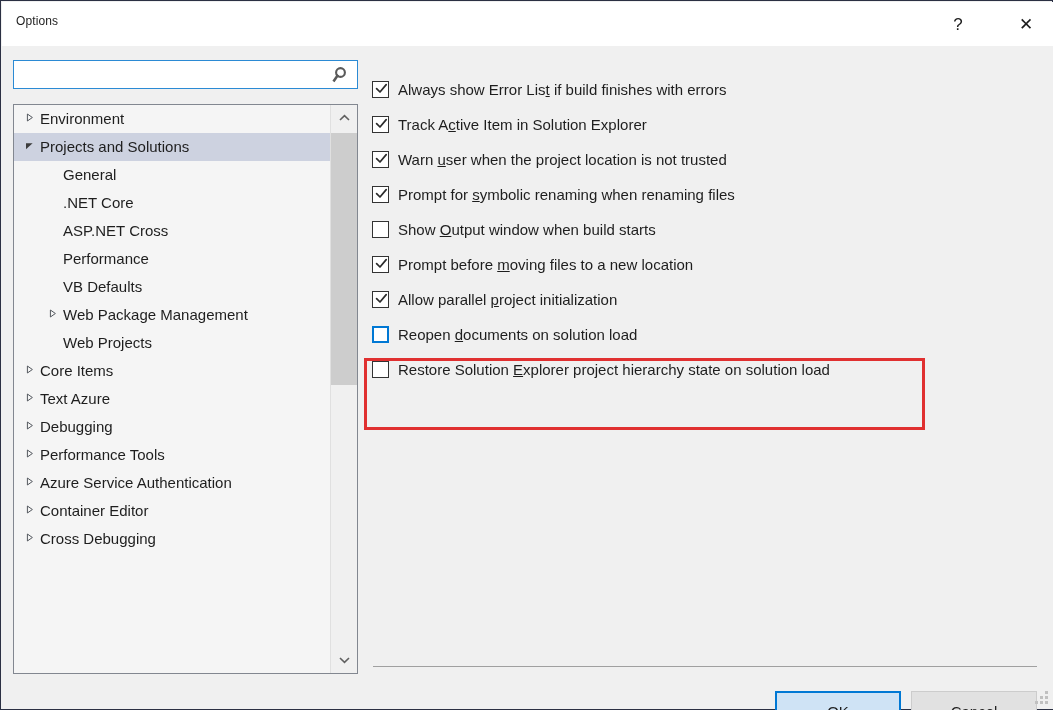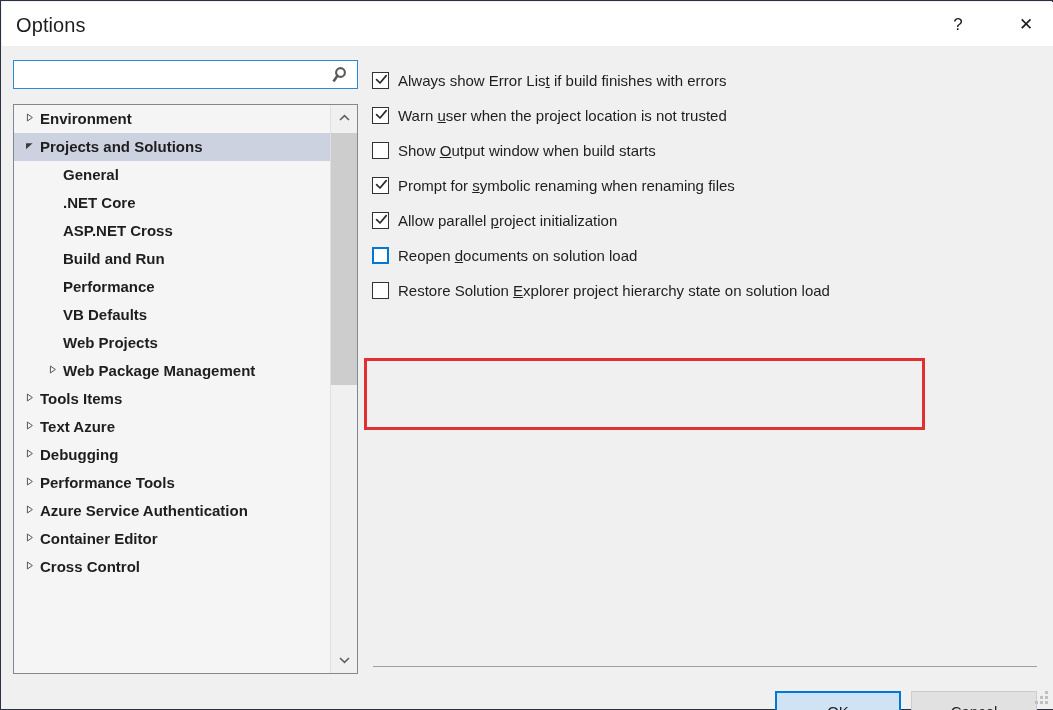--- a/index.html
+++ b/index.html
@@ -33,21 +33,21 @@
     left: 1px; top: 1px;
     width: 1051px;
     height: 44px;
     background: #ffffff;
     box-sizing: border-box;
   }
   #title-text {
     position: absolute;
     left: 14px;
     top: 12px;
-    font-size: 20px;
+    font-size: 12px;
     color: #1e1e1e;
     letter-spacing: 0.1px;
     white-space: nowrap;
   }
   .caption-btn {
     position: absolute;
     top: 1px;
     height: 43px;
     width: 46px;
     background: transparent;
@@ -132,21 +132,20 @@
   }
   .tree-row {
     position: relative;
     height: 28px;
     line-height: 28px;
     white-space: nowrap;
     font-size: 15px;
     color: #1e1e1e;
     cursor: default;
     box-sizing: border-box;
-    font-weight: bold;
   }
   .tree-row.selected { background: #cdd2e0; }
   .tree-arrow {
     position: absolute;
     top: 0;
     width: 16px;
     text-align: center;
     font-size: 9px;
     color: #54595f;
     line-height: 28px;
@@ -206,20 +205,21 @@
     position: absolute;
     left: 370px;
     top: 26px;
     width: 665px;
     height: 580px;
   }
   .opt-row {
     position: relative;
     height: 35px;
     display: flex;
+    align-items: center;
     white-space: nowrap;
   }
   .cb {
     position: relative;
     width: 17px;
     height: 17px;
     min-width: 17px;
     box-sizing: border-box;
     border: 1px solid #333333;
     background: #ffffff;
@@ -349,45 +349,41 @@
           <div class="tree-row d1">
             <span class="tree-arrow"></span>
             <span class="tree-label">.NET Core</span>
           </div>
           <div class="tree-row d1">
             <span class="tree-arrow"></span>
             <span class="tree-label">ASP.NET Cross</span>
           </div>
           <div class="tree-row d1">
             <span class="tree-arrow"></span>
-            <span class="tree-label">Build and Run</span>
-          </div>
-          <div class="tree-row d1">
-            <span class="tree-arrow"></span>
             <span class="tree-label">Performance</span>
           </div>
           <div class="tree-row d1">
             <span class="tree-arrow"></span>
             <span class="tree-label">VB Defaults</span>
           </div>
           <div class="tree-row d1">
+            <span class="tree-arrow"><svg width="9" height="9" viewBox="0 0 9 9">
+                <polygon points="2.4,1 7.4,4.5 2.4,8" fill="none" stroke="#54595f" stroke-width="1"></polygon>
+              </svg></span>
+            <span class="tree-label">Web Package Management</span>
+          </div>
+          <div class="tree-row d1">
             <span class="tree-arrow"></span>
             <span class="tree-label">Web Projects</span>
           </div>
-          <div class="tree-row d1">
-            <span class="tree-arrow"><svg width="9" height="9" viewBox="0 0 9 9">
-                <polygon points="2.4,1 7.4,4.5 2.4,8" fill="none" stroke="#54595f" stroke-width="1"></polygon>
-              </svg></span>
-            <span class="tree-label">Web Package Management</span>
-          </div>
-          <div class="tree-row d0">
-            <span class="tree-arrow"><svg width="9" height="9" viewBox="0 0 9 9">
-                <polygon points="2.4,1 7.4,4.5 2.4,8" fill="none" stroke="#54595f" stroke-width="1"></polygon>
-              </svg></span>
-            <span class="tree-label">Tools Items</span>
+          <div class="tree-row d0">
+            <span class="tree-arrow"><svg width="9" height="9" viewBox="0 0 9 9">
+                <polygon points="2.4,1 7.4,4.5 2.4,8" fill="none" stroke="#54595f" stroke-width="1"></polygon>
+              </svg></span>
+            <span class="tree-label">Core Items</span>
           </div>
           <div class="tree-row d0">
             <span class="tree-arrow"><svg width="9" height="9" viewBox="0 0 9 9">
                 <polygon points="2.4,1 7.4,4.5 2.4,8" fill="none" stroke="#54595f" stroke-width="1"></polygon>
               </svg></span>
             <span class="tree-label">Text Azure</span>
           </div>
           <div class="tree-row d0">
             <span class="tree-arrow"><svg width="9" height="9" viewBox="0 0 9 9">
                 <polygon points="2.4,1 7.4,4.5 2.4,8" fill="none" stroke="#54595f" stroke-width="1"></polygon>
@@ -409,21 +405,21 @@
           <div class="tree-row d0">
             <span class="tree-arrow"><svg width="9" height="9" viewBox="0 0 9 9">
                 <polygon points="2.4,1 7.4,4.5 2.4,8" fill="none" stroke="#54595f" stroke-width="1"></polygon>
               </svg></span>
             <span class="tree-label">Container Editor</span>
           </div>
           <div class="tree-row d0">
             <span class="tree-arrow"><svg width="9" height="9" viewBox="0 0 9 9">
                 <polygon points="2.4,1 7.4,4.5 2.4,8" fill="none" stroke="#54595f" stroke-width="1"></polygon>
               </svg></span>
-            <span class="tree-label">Cross Control</span>
+            <span class="tree-label">Cross Debugging</span>
           </div>
         </div>
 
       <div id="tree-scrollbar">
         <div class="sb-btn" id="sb-up">
           <span class="sb-arrow">
             <svg width="11" height="8" viewBox="0 0 11 8">
                 <polyline points="1,6 5.5,1.6 10,6" fill="none" stroke="#606060" stroke-width="1.6"></polyline>
               </svg>
           </span>
@@ -447,33 +443,49 @@
               </svg></span>
           </span>
           <span class="opt-label">Always show Error Lis<u>t</u> if build finishes with errors</span>
         </div>
         <div class="opt-row">
           <span class="cb">
             <span class="tick"><svg width="15" height="15" viewBox="0 0 15 15">
                 <polyline points="2.6,7.6 6,11 12.2,3.6" fill="none" stroke="#2b2b2b" stroke-width="1.7" stroke-linecap="round" stroke-linejoin="round"></polyline>
               </svg></span>
           </span>
-          <span class="opt-label">Warn <u>u</u>ser when the project location is not trusted</span>
-        </div>
-        <div class="opt-row">
-          <span class="cb"></span>
-          <span class="opt-label">Show <u>O</u>utput window when build starts</span>
+          <span class="opt-label">Track A<u>c</u>tive Item in Solution Explorer</span>
         </div>
         <div class="opt-row">
           <span class="cb">
             <span class="tick"><svg width="15" height="15" viewBox="0 0 15 15">
                 <polyline points="2.6,7.6 6,11 12.2,3.6" fill="none" stroke="#2b2b2b" stroke-width="1.7" stroke-linecap="round" stroke-linejoin="round"></polyline>
               </svg></span>
           </span>
+          <span class="opt-label">Warn <u>u</u>ser when the project location is not trusted</span>
+        </div>
+        <div class="opt-row">
+          <span class="cb">
+            <span class="tick"><svg width="15" height="15" viewBox="0 0 15 15">
+                <polyline points="2.6,7.6 6,11 12.2,3.6" fill="none" stroke="#2b2b2b" stroke-width="1.7" stroke-linecap="round" stroke-linejoin="round"></polyline>
+              </svg></span>
+          </span>
           <span class="opt-label">Prompt for <u>s</u>ymbolic renaming when renaming files</span>
+        </div>
+        <div class="opt-row">
+          <span class="cb"></span>
+          <span class="opt-label">Show <u>O</u>utput window when build starts</span>
+        </div>
+        <div class="opt-row">
+          <span class="cb">
+            <span class="tick"><svg width="15" height="15" viewBox="0 0 15 15">
+                <polyline points="2.6,7.6 6,11 12.2,3.6" fill="none" stroke="#2b2b2b" stroke-width="1.7" stroke-linecap="round" stroke-linejoin="round"></polyline>
+              </svg></span>
+          </span>
+          <span class="opt-label">Prompt before <u>m</u>oving files to a new location</span>
         </div>
         <div class="opt-row">
           <span class="cb">
             <span class="tick"><svg width="15" height="15" viewBox="0 0 15 15">
                 <polyline points="2.6,7.6 6,11 12.2,3.6" fill="none" stroke="#2b2b2b" stroke-width="1.7" stroke-linecap="round" stroke-linejoin="round"></polyline>
               </svg></span>
           </span>
           <span class="opt-label">Allow parallel <u>p</u>roject initialization</span>
         </div>
         <div class="opt-row">

